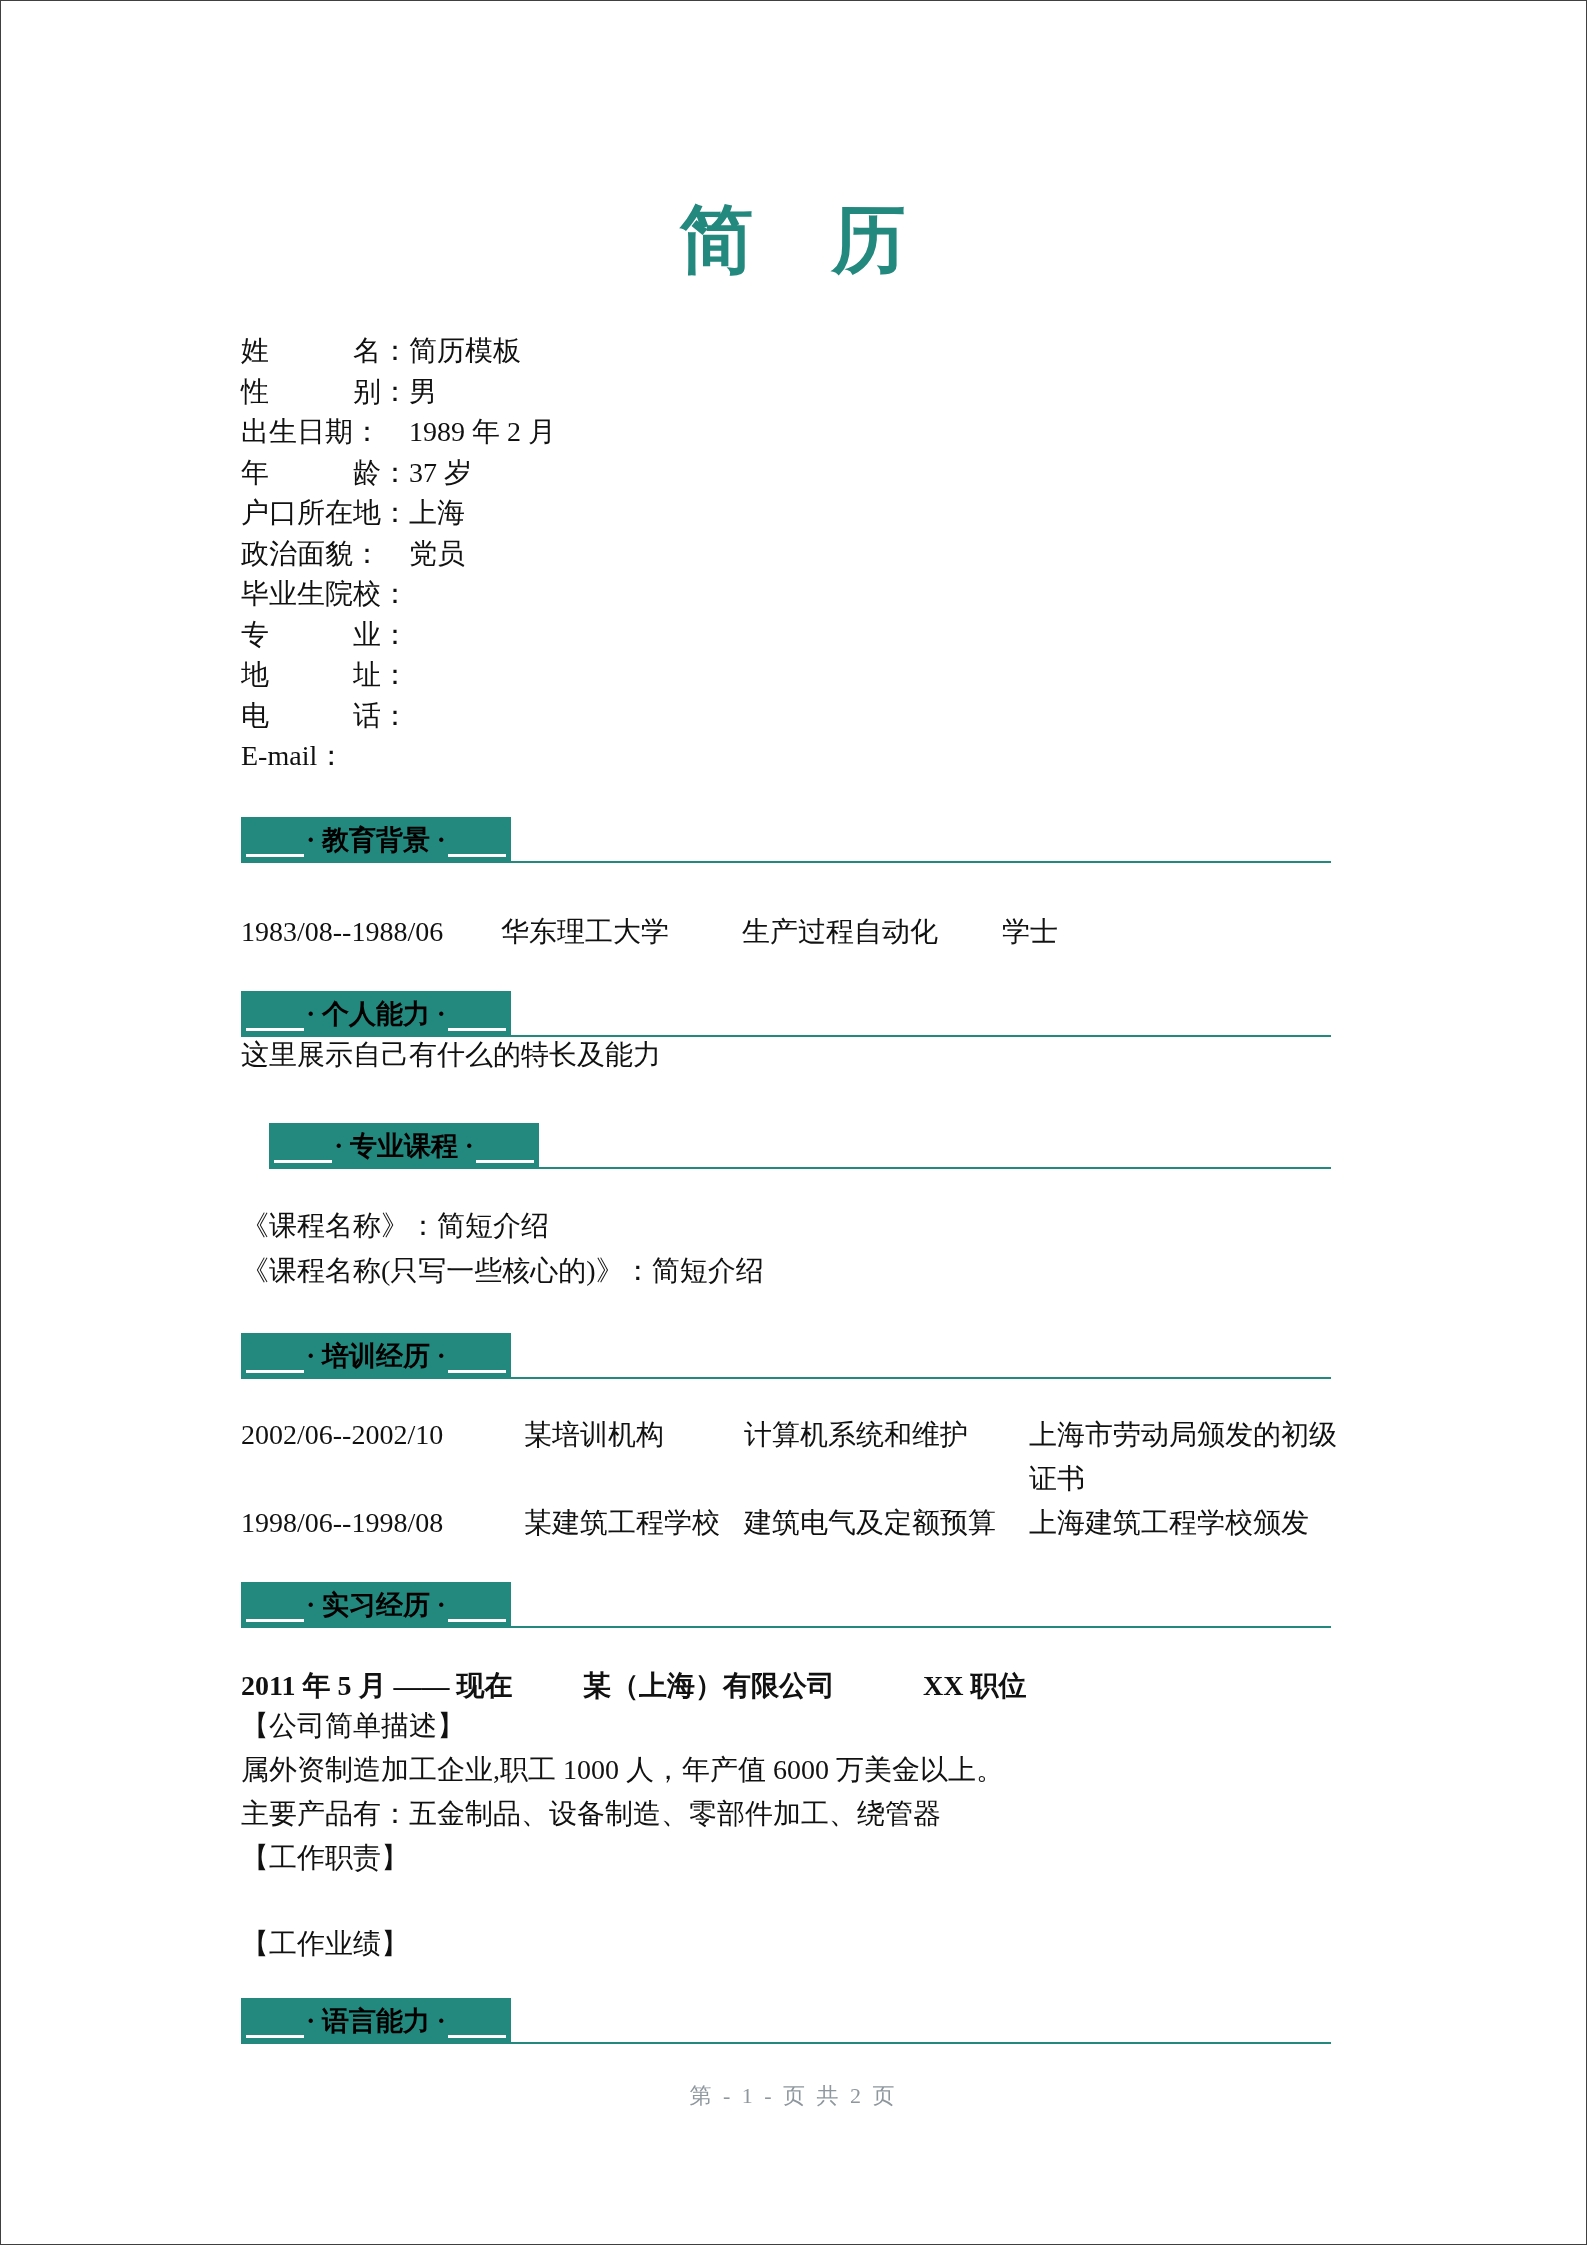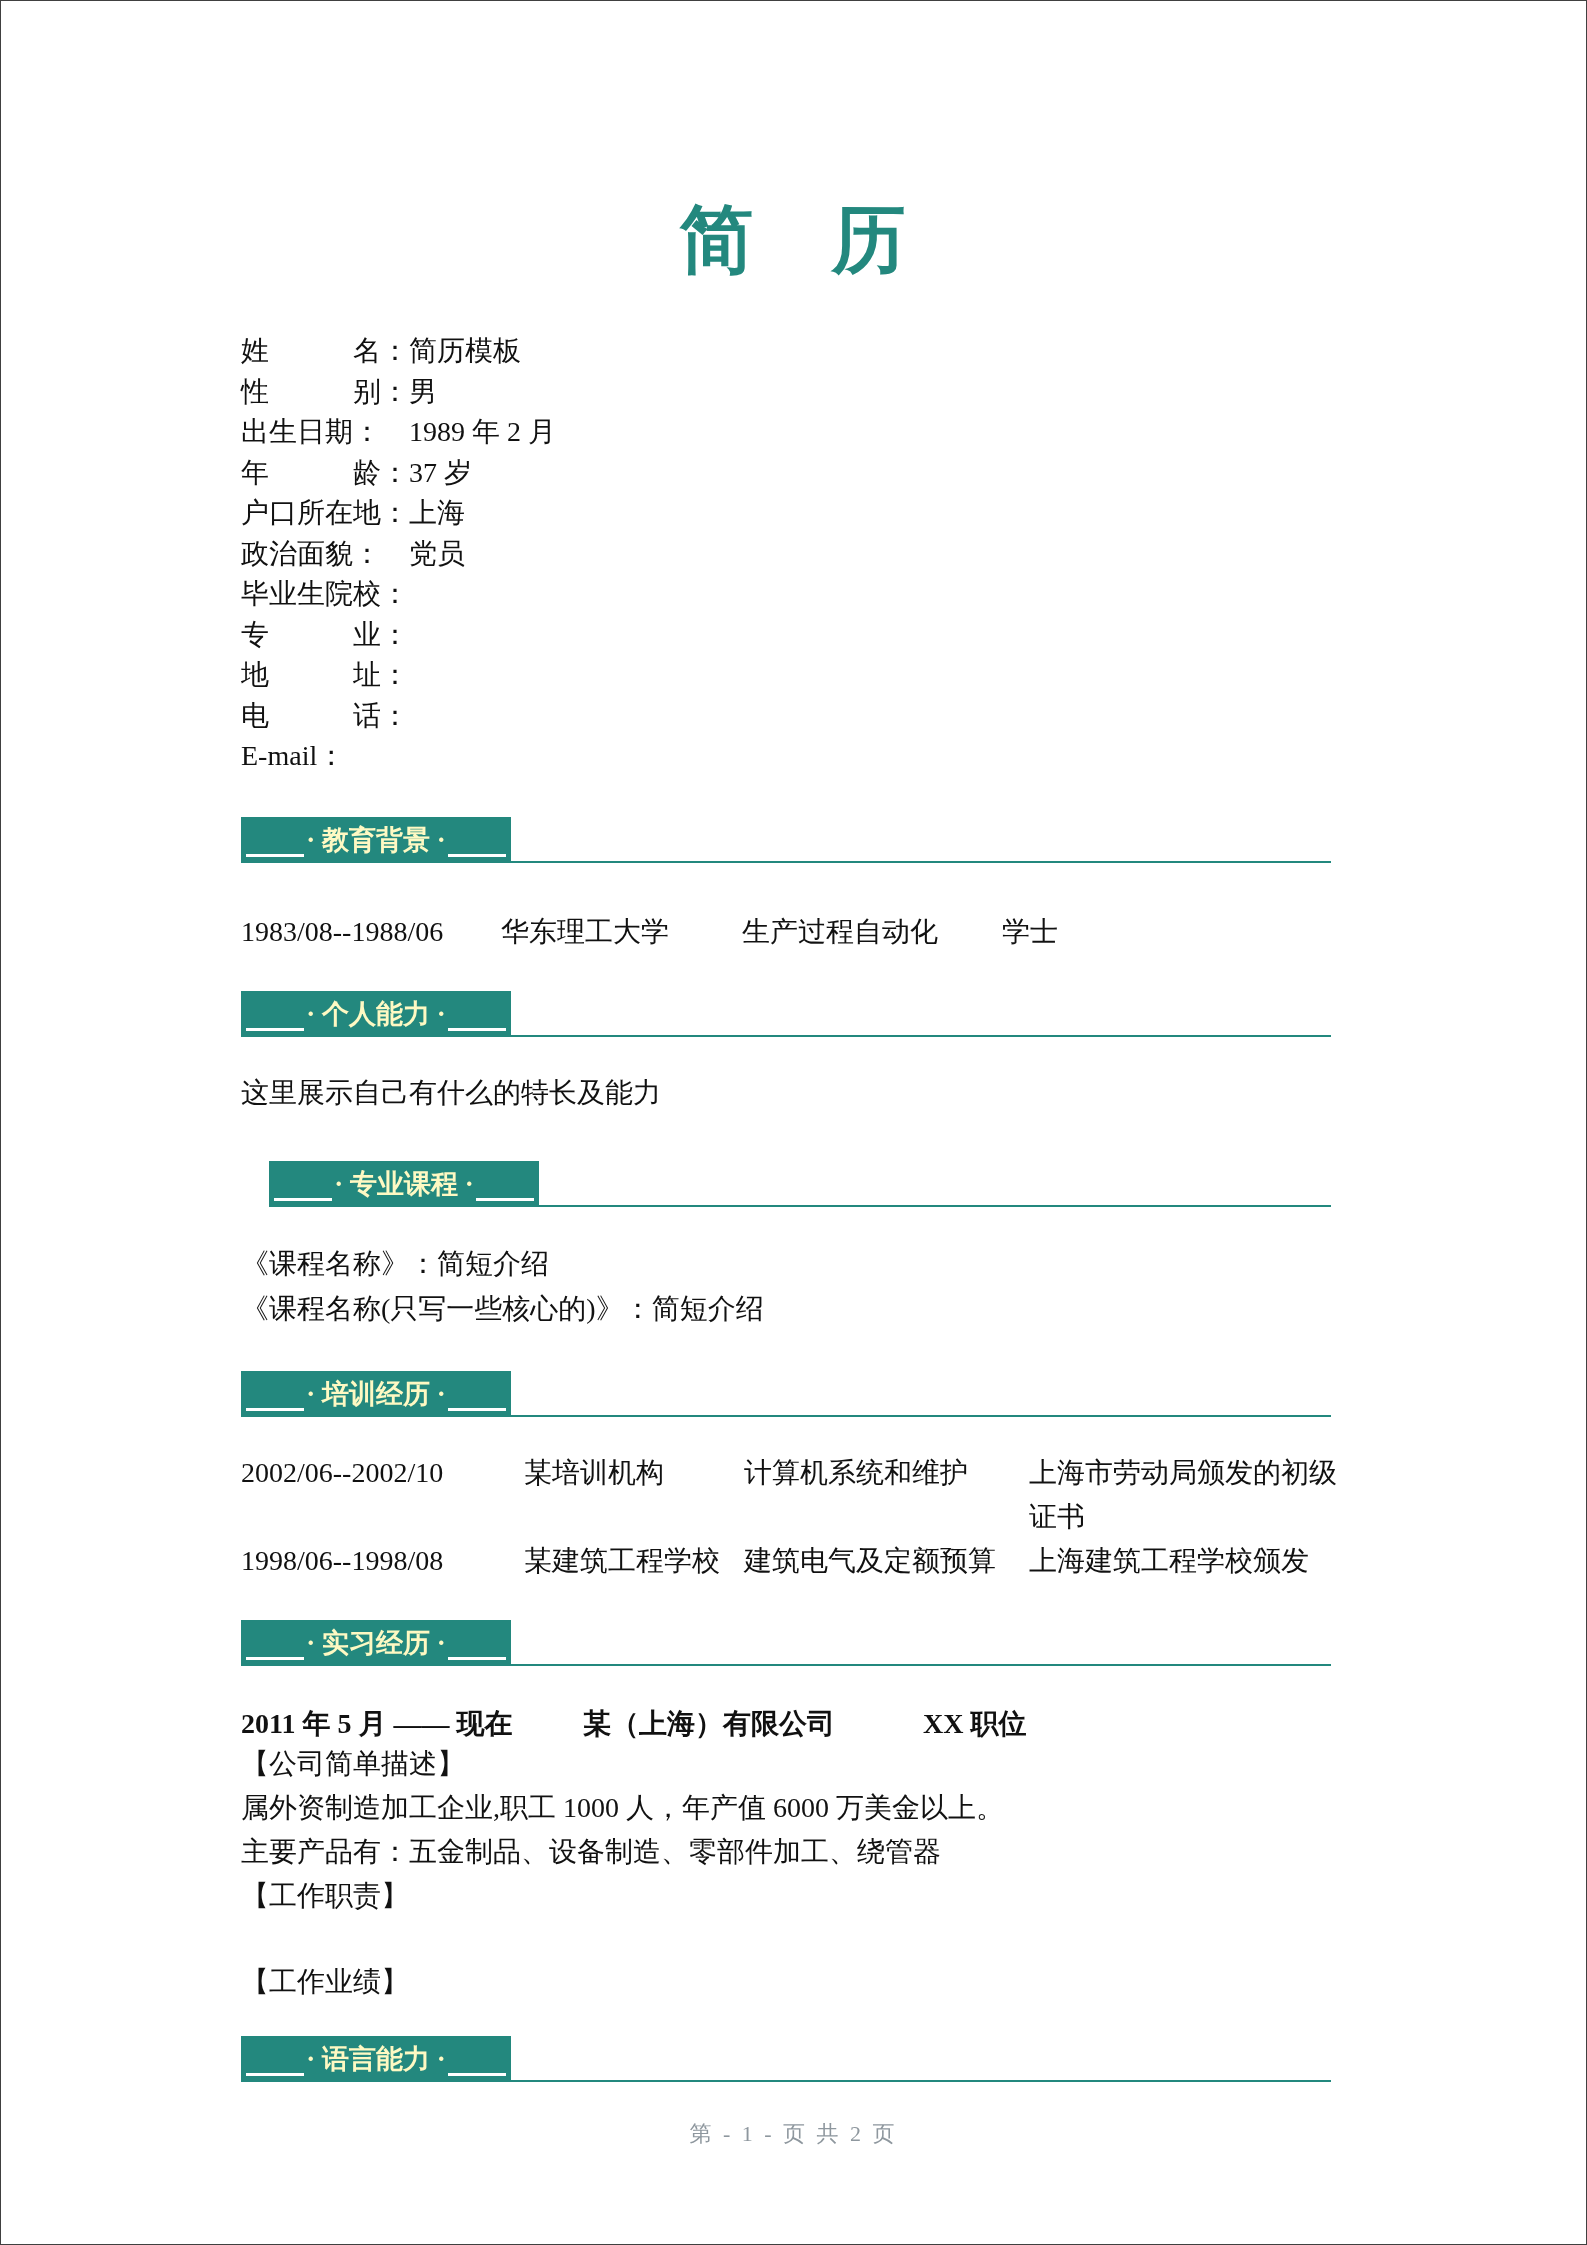--- a/index.html
+++ b/index.html
@@ -41,21 +41,21 @@
   .sec{
     margin-top:40px;
     display:flex;
     align-items:flex-end;
     width:1090px;
   }
   .sec-box{
     position:relative;
     width:270px;height:46px;
     background:var(--accent);
-    color:#fef9c3;
+    color:#000000;
     font-size:27px;
     font-weight:bold;
     display:flex;align-items:center;justify-content:center;
     flex:none;
   }
   .sec-box::before{
     content:"";position:absolute;left:5px;bottom:6px;width:58px;height:3px;background:#fff;
   }
   .sec-box::after{
     content:"";position:absolute;right:5px;bottom:6px;width:58px;height:3px;background:#fff;
@@ -64,21 +64,21 @@
   .sec-ability{margin-top:42px;}
   .sec-courses{margin-top:50px;padding-left:28px;}
   .sec-training{margin-top:40px;}
   .sec-intern{margin-top:37px;}
   .sec-language{margin-top:32px;}
   
   .edu-row{margin-top:52px;font-size:28px;line-height:34px;display:flex;}
   .edu-period{width:260px;flex:none;}
   .edu-school{width:241px;flex:none;}
   .edu-major{width:260px;flex:none;}
-  .ability-text{margin-top:38px;font-size:28px;line-height:36px;}
+  .ability-text{font-size:28px;line-height:36px;}
   .course-block{margin-top:34px;}
   .course-row{font-size:28px;line-height:45px;}
   .training-block{margin-top:34px;}
   .training-row{font-size:28px;line-height:44px;display:flex;}
   .tr-period{width:235px;flex:none;}
   .tr-org{width:220px;flex:none;margin-left:48px;}
   .tr-course{width:285px;flex:none;}
   .work-row{margin-top:40px;font-size:28px;line-height:36px;font-weight:bold;}
   .work-period{display:inline-block;width:342px;}
   .work-company{display:inline-block;width:340px;}

